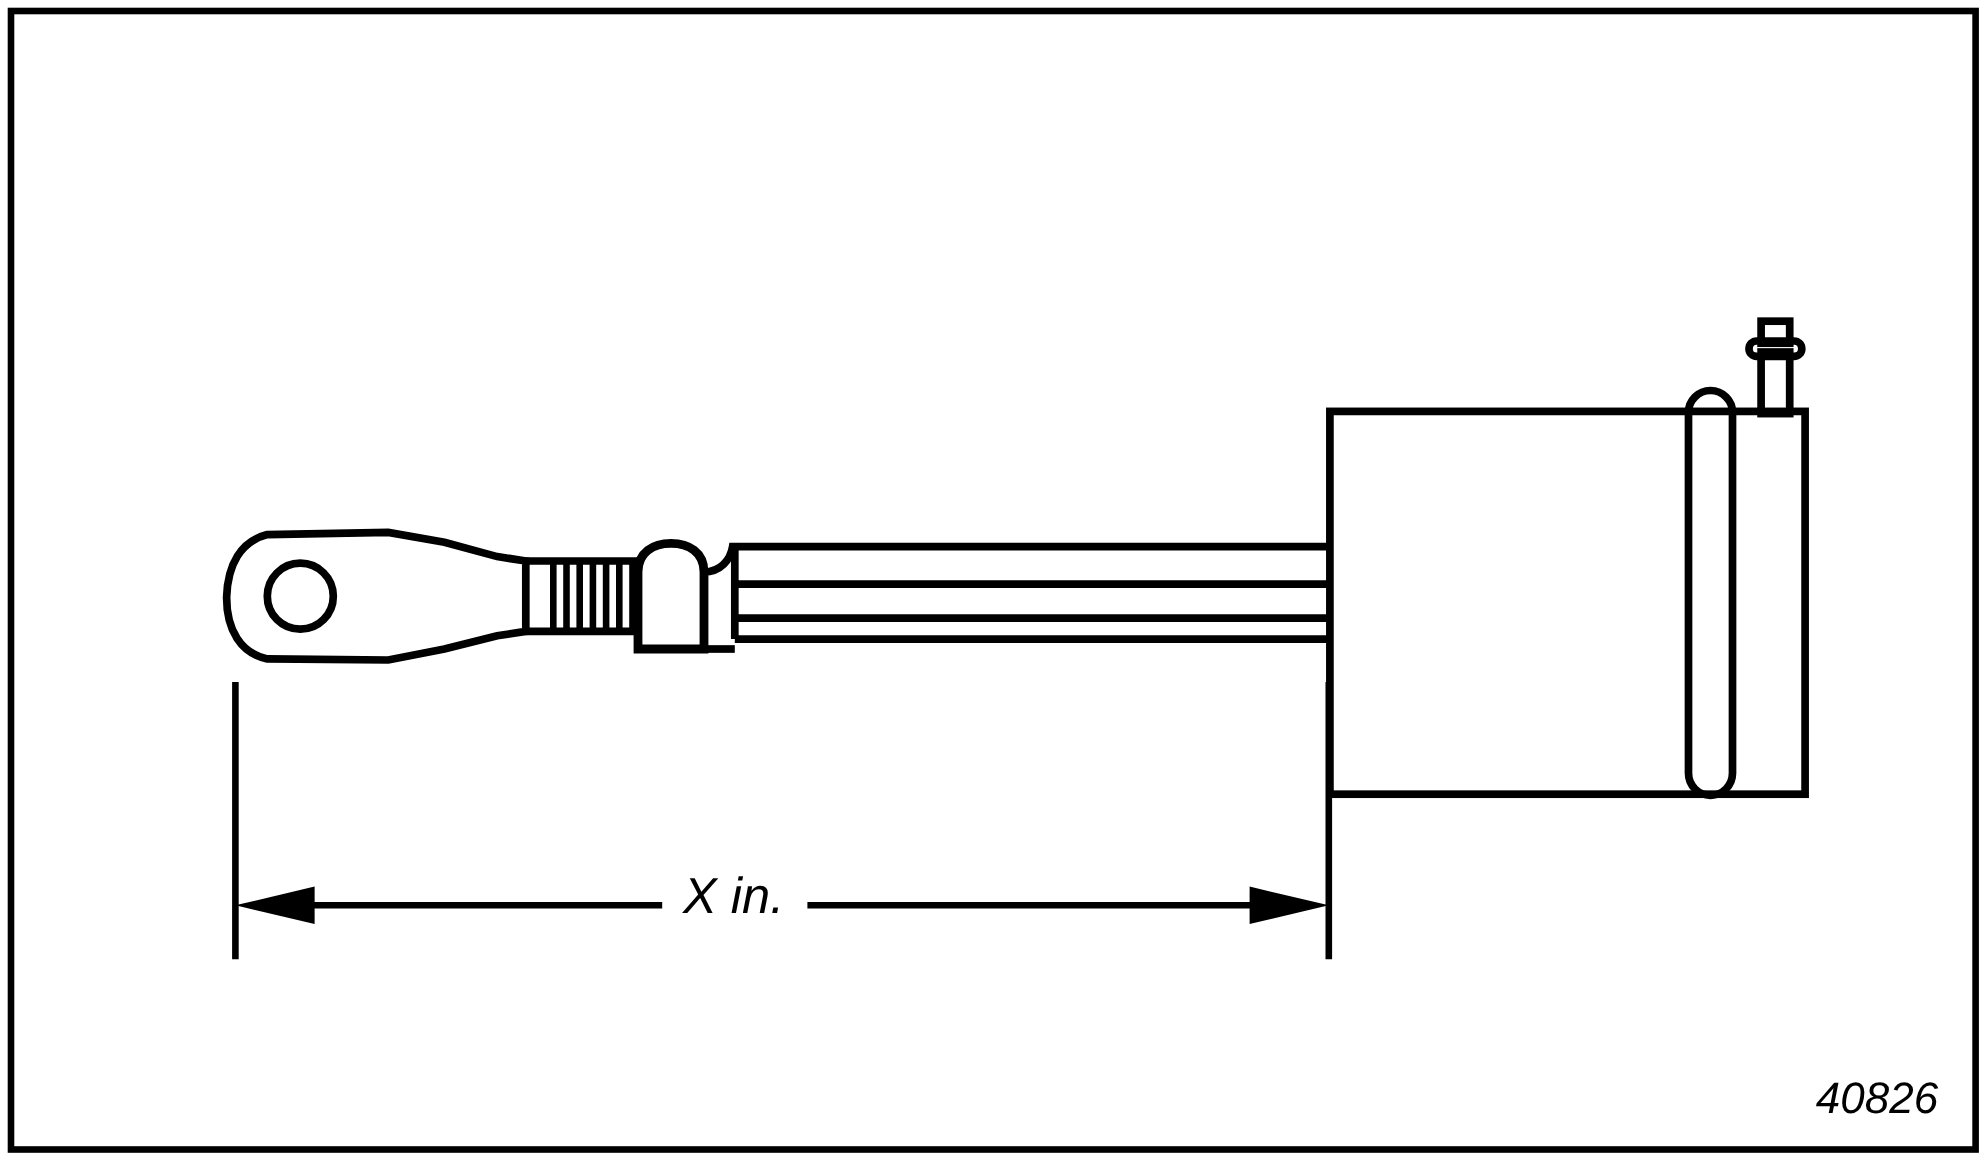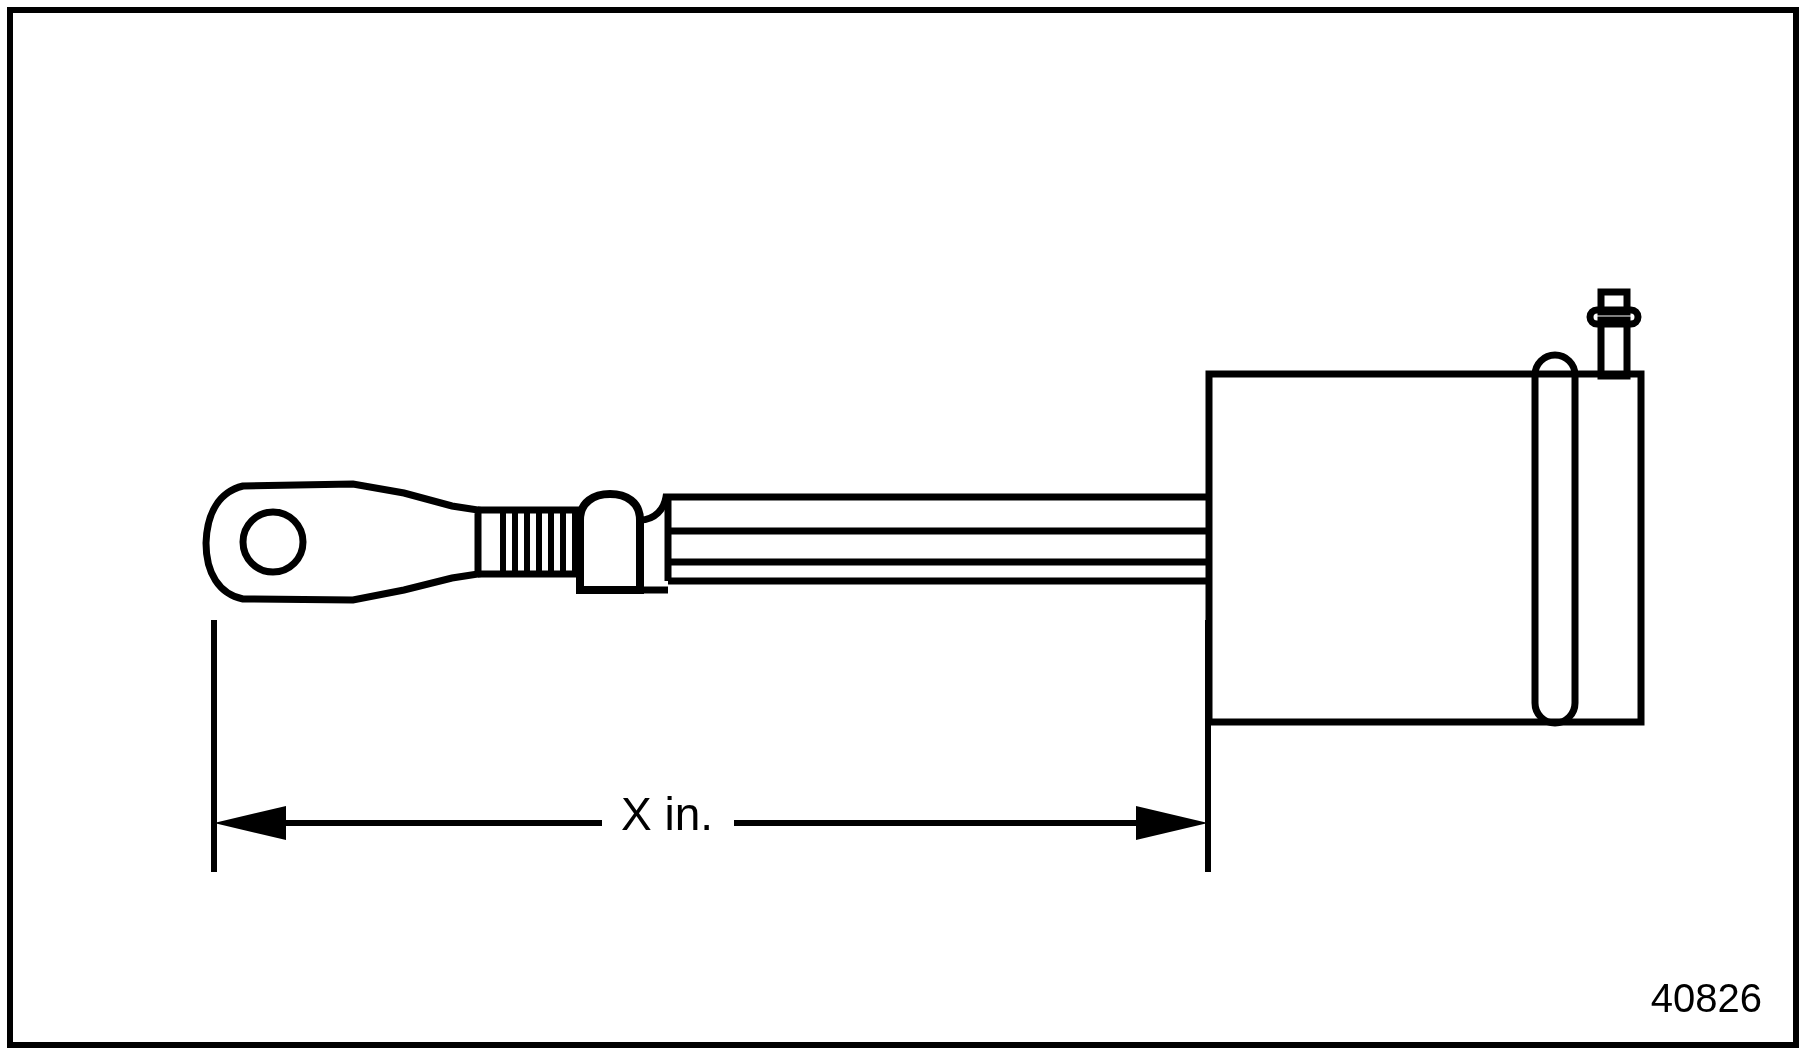--- a/index.html
+++ b/index.html
@@ -10,20 +10,21 @@
   }
   body {
     font-family: "Liberation Sans", sans-serif;
   }
   #page {
     position: relative;
     width: 1806px;
     height: 1055px;
     background: #ffffff;
     overflow: hidden;
+    font-style: italic;
   }
   #drawing-svg {
     position: absolute;
     left: 0;
     top: 0;
     width: 1806px;
     height: 1055px;
     display: block;
   }
   .ln { fill: none; stroke: #000000; stroke-linecap: butt; stroke-linejoin: miter; }

